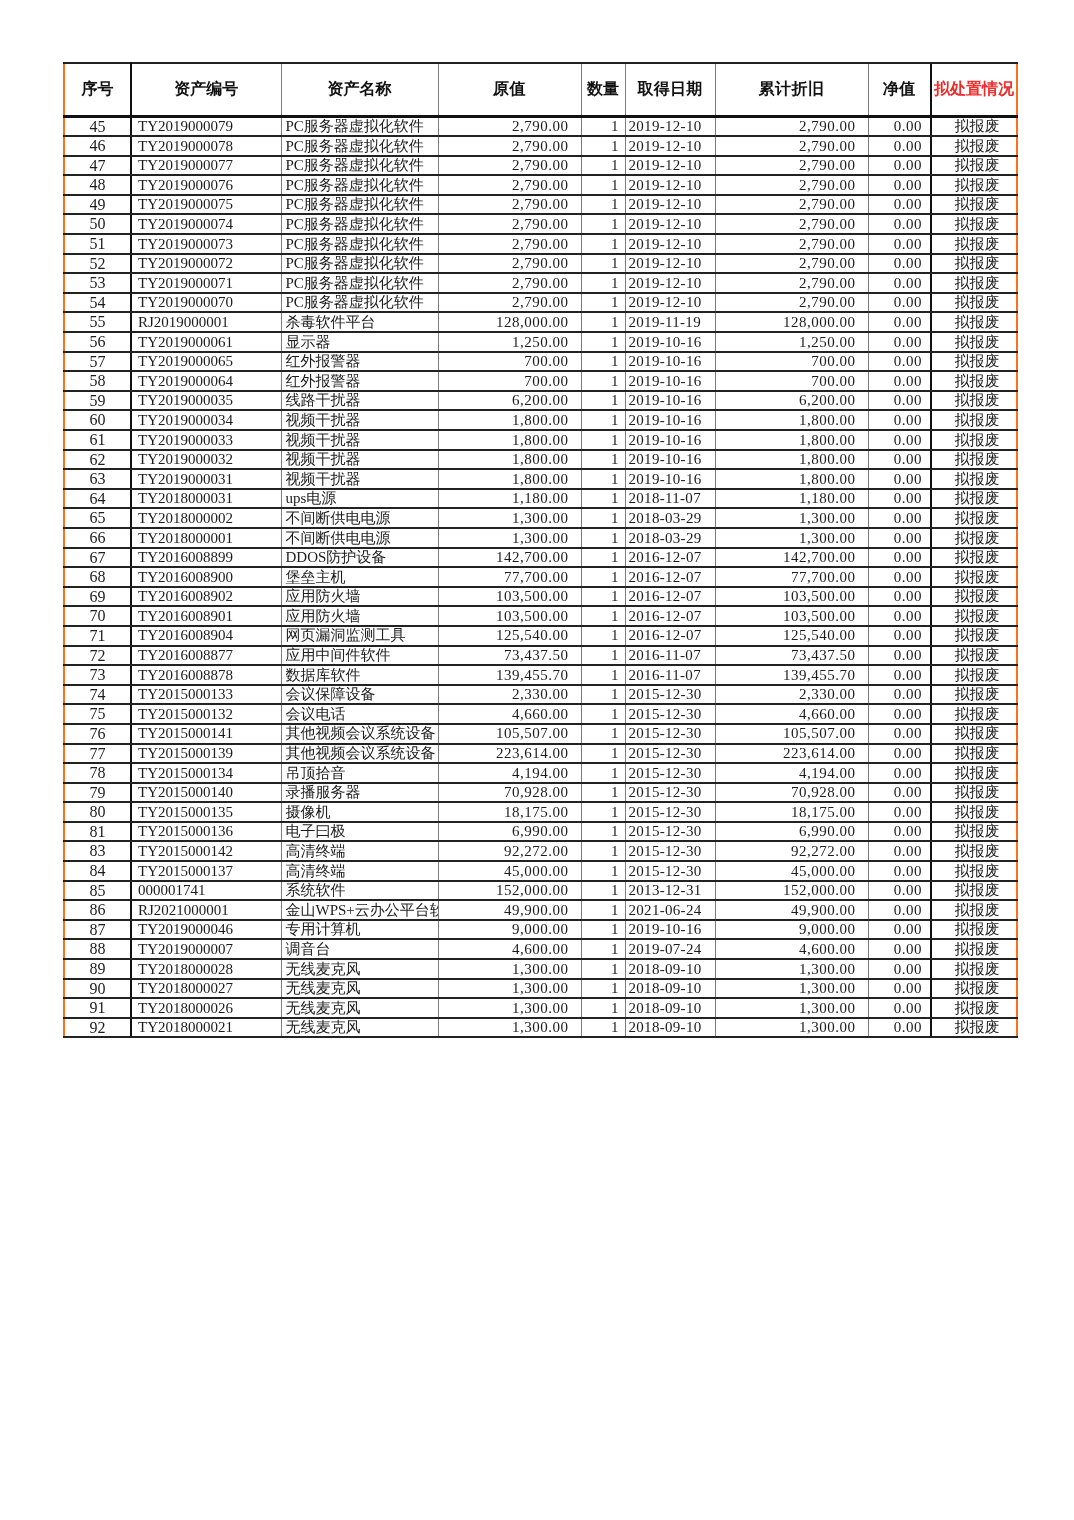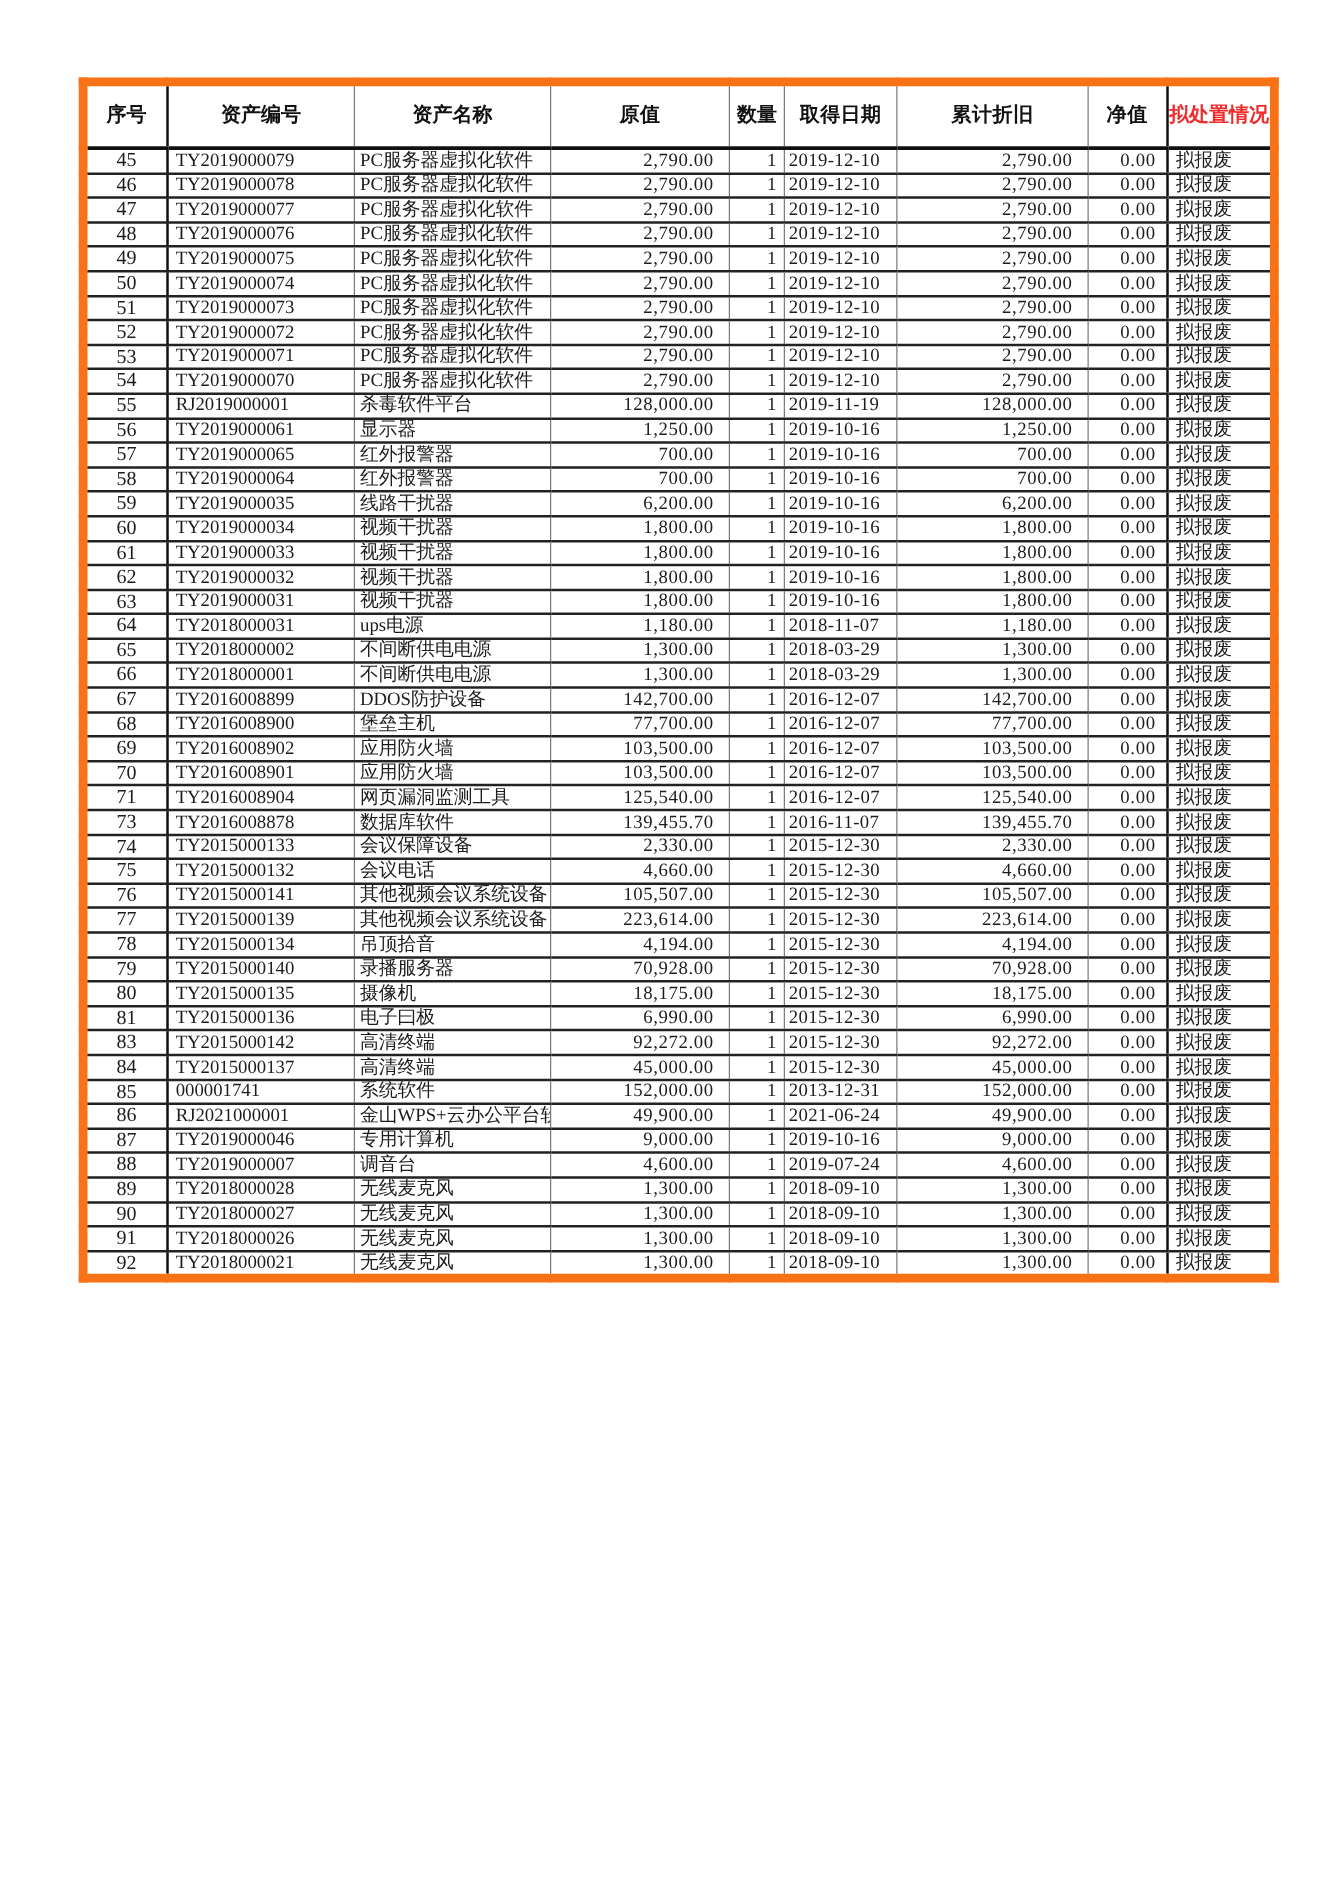--- a/index.html
+++ b/index.html
@@ -5,21 +5,21 @@
   html,body{margin:0;padding:0;}
   body{
     width:1074px;height:1520px;background:#ffffff;
     font-family:"Liberation Serif","DejaVu Serif",serif;
     color:#1c1c1c;
   }
   .page{position:relative;width:1074px;height:1520px;background:#ffffff;overflow:hidden;}
   table.asset-table{
     position:absolute;left:63px;top:62px;width:953px;
     border-collapse:collapse;table-layout:fixed;
-    border:7px solid #f97316;
+    border:2px solid #f97316;
   }
   thead tr{height:53px;}
   tbody tr{height:14px;}
   th,td{
     border-top:2px solid #222222;
     border-bottom:2px solid #222222;
     border-left:1px solid #7d7d7d;
     border-right:1px solid #7d7d7d;
     vertical-align:middle;
     padding:0;
@@ -28,21 +28,21 @@
     overflow:hidden;
     white-space:nowrap;
   }
   th{
     font-weight:bold;font-size:16px;text-align:center;
     border-bottom:3px solid #111111;background:#ffffff;color:#111111;
   }
   th.red{color:#ee2c2c;margin-left:24px;}
   
   .col-index{border-right:2px solid #111111;text-align:center;font-size:16px;}
-  .col-disposal{border-left:2px solid #111111;text-align:left;padding-left:6px;}
+  .col-disposal{border-left:2px solid #111111;text-align:center;padding-left:6px;}
   .col-asset_no{text-align:left;padding-left:6px;}
   .col-asset_name{text-align:left;padding-left:4px;}
   .col-original_value{text-align:right;padding-right:12px;letter-spacing:.5px;}
   .col-quantity{text-align:right;padding-right:6px;}
   .col-acquire_date{text-align:left;padding-left:3px;letter-spacing:.3px;}
   .col-accum_depreciation{text-align:right;padding-right:12px;letter-spacing:.5px;}
   .col-net_value{text-align:right;padding-right:8px;letter-spacing:.5px;}
 </style>
 </head>
 <body>
@@ -365,20 +365,31 @@
           <td class="col-asset_no">TY2016008904</td>
           <td class="col-asset_name">网页漏洞监测工具</td>
           <td class="col-original_value">125,540.00</td>
           <td class="col-quantity">1</td>
           <td class="col-acquire_date">2016-12-07</td>
           <td class="col-accum_depreciation">125,540.00</td>
           <td class="col-net_value">0.00</td>
           <td class="col-disposal">拟报废</td>
         </tr>
         <tr>
+          <td class="col-index">72</td>
+          <td class="col-asset_no">TY2016008877</td>
+          <td class="col-asset_name">应用中间件软件</td>
+          <td class="col-original_value">73,437.50</td>
+          <td class="col-quantity">1</td>
+          <td class="col-acquire_date">2016-11-07</td>
+          <td class="col-accum_depreciation">73,437.50</td>
+          <td class="col-net_value">0.00</td>
+          <td class="col-disposal">拟报废</td>
+        </tr>
+        <tr>
           <td class="col-index">73</td>
           <td class="col-asset_no">TY2016008878</td>
           <td class="col-asset_name">数据库软件</td>
           <td class="col-original_value">139,455.70</td>
           <td class="col-quantity">1</td>
           <td class="col-acquire_date">2016-11-07</td>
           <td class="col-accum_depreciation">139,455.70</td>
           <td class="col-net_value">0.00</td>
           <td class="col-disposal">拟报废</td>
         </tr>

